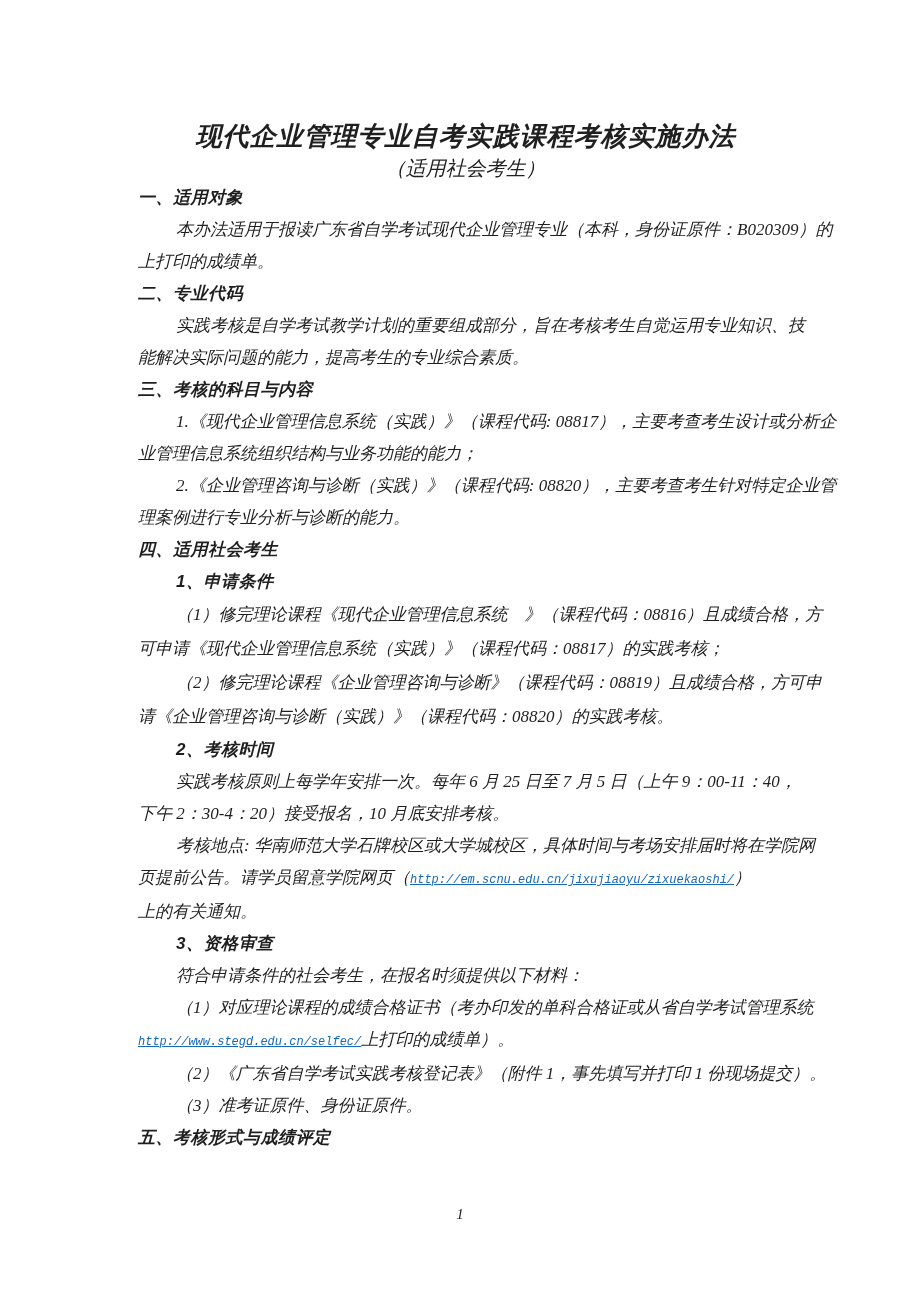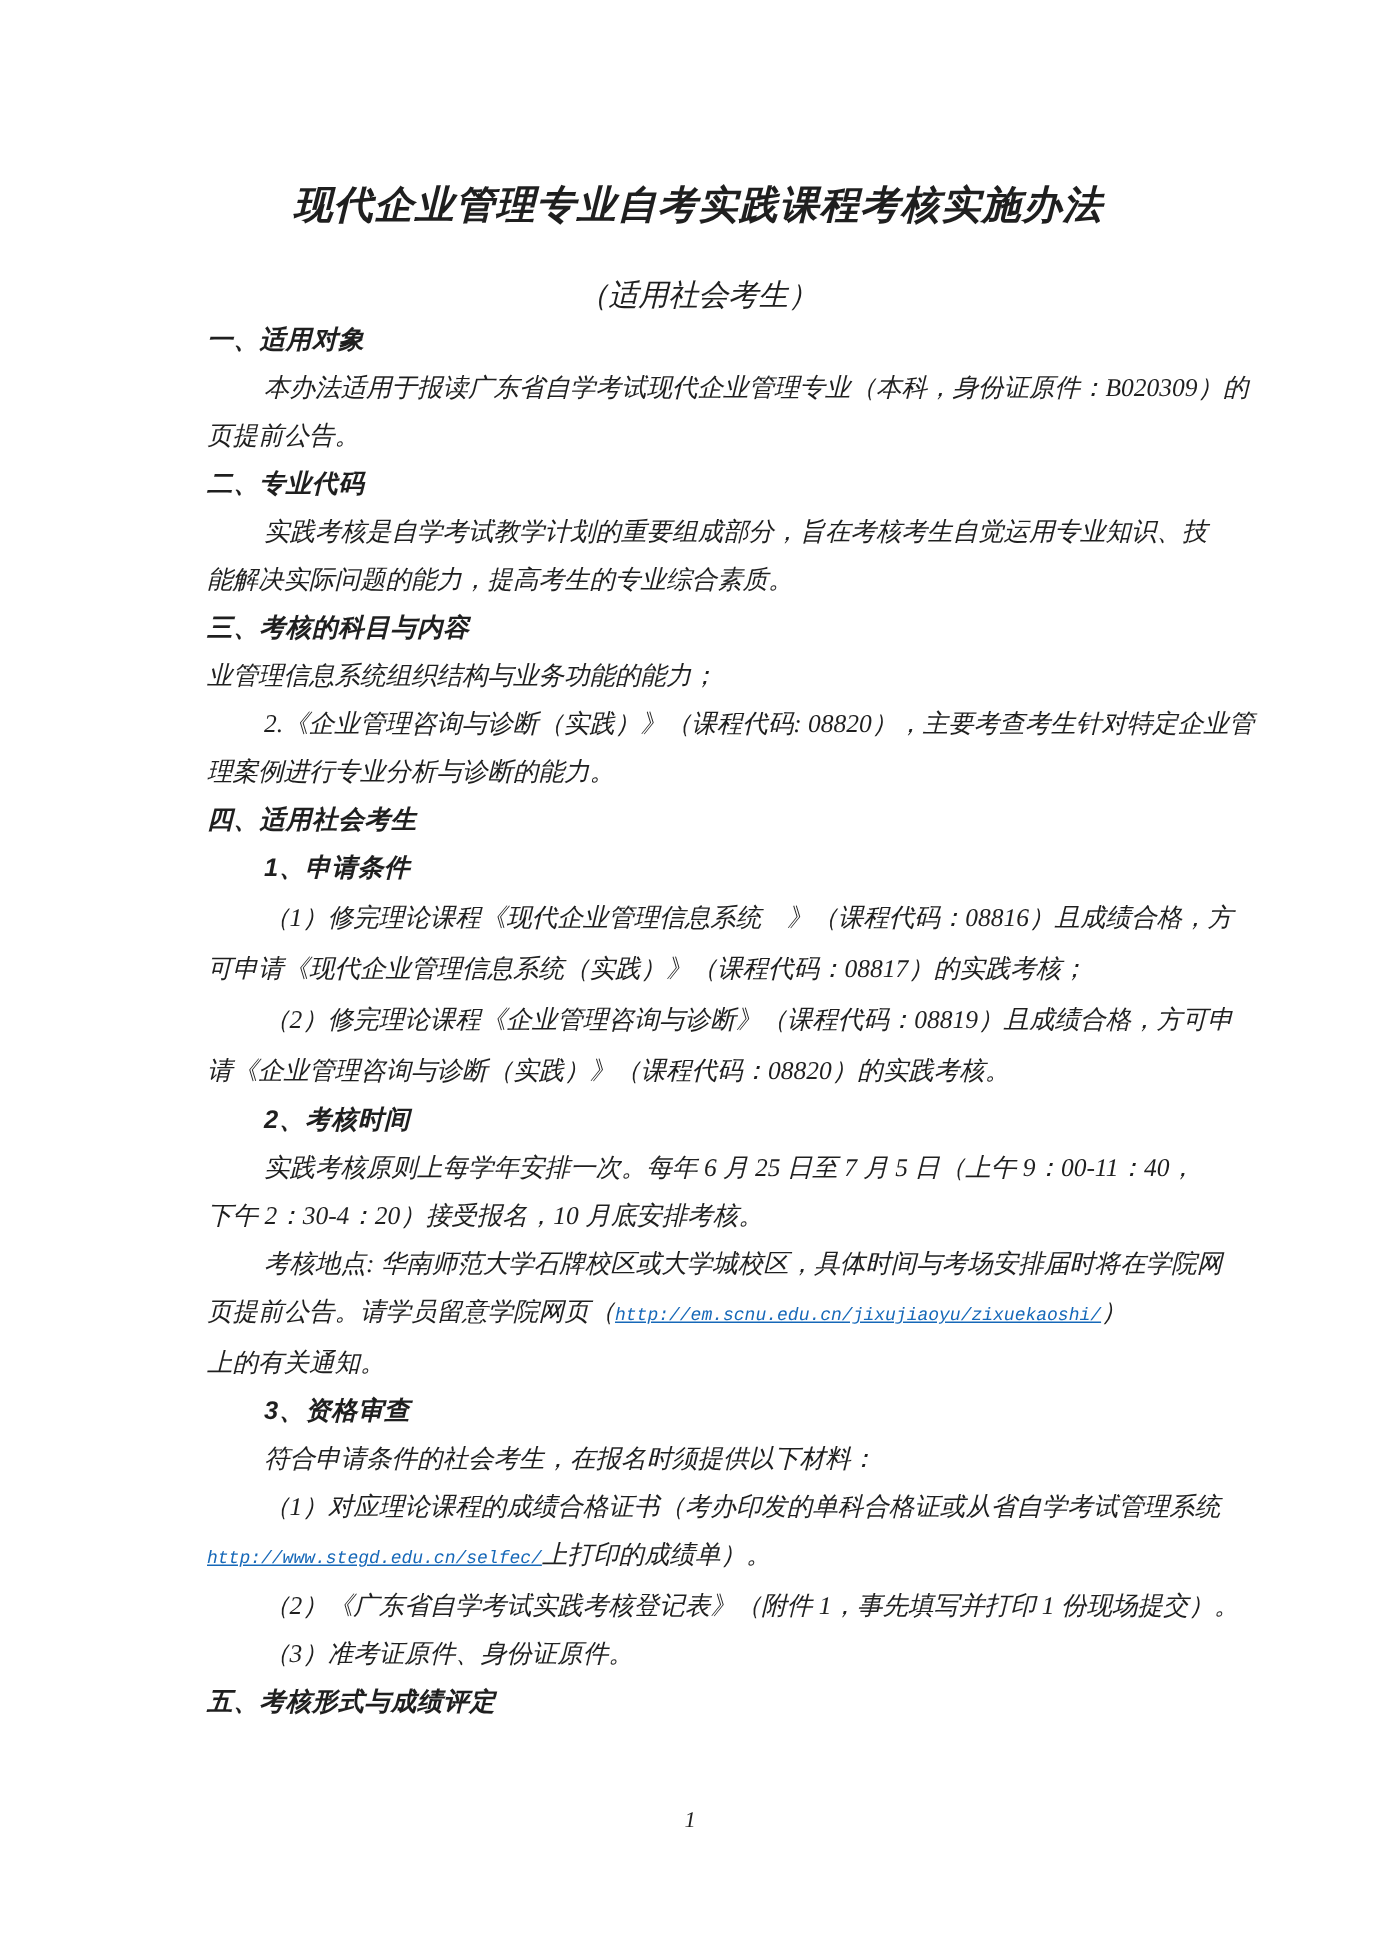--- a/index.html
+++ b/index.html
@@ -25,21 +25,20 @@
   .title {
     margin-top: 120px;
     font-size: 26px;
     line-height: 34px;
     font-weight: 700;
     text-align: center;
     letter-spacing: 1px;
     white-space: nowrap;
   }
   .subtitle {
-    margin-top: 29px;
     font-size: 20px;
     line-height: 28px;
     text-align: center;
     white-space: nowrap;
   }
   .body-block {
   }
   .line {
     font-size: 17px;
     line-height: 32px;
@@ -76,25 +75,26 @@
 </head>
 <body>
 
 <div class="page">
   <div class="doc">
     <div class="title">现代企业管理专业自考实践课程考核实施办法</div>
     <div class="subtitle">（适用社会考生）</div>
     <div class="body-block">
         <div class="line bold"><span>一、适用对象</span></div>
         <div class="line indent"><span>本办法适用于报读广东省自学考试现代企业管理专业（本科，身份证原件：B020309）的</span></div>
-        <div class="line"><span>页提前公告。</span></div>
+        <div class="line"><span>上打印的成绩单。</span></div>
         <div class="line bold"><span>二、专业代码</span></div>
         <div class="line indent"><span>实践考核是自学考试教学计划的重要组成部分，旨在考核考生自觉运用专业知识、技</span></div>
         <div class="line"><span>能解决实际问题的能力，提高考生的专业综合素质。</span></div>
         <div class="line bold"><span>三、考核的科目与内容</span></div>
+        <div class="line indent"><span>1.《现代企业管理信息系统（实践）》（课程代码: 08817），主要考查考生设计或分析企</span></div>
         <div class="line"><span>业管理信息系统组织结构与业务功能的能力；</span></div>
         <div class="line indent"><span>2.《企业管理咨询与诊断（实践）》（课程代码: 08820），主要考查考生针对特定企业管</span></div>
         <div class="line"><span>理案例进行专业分析与诊断的能力。</span></div>
         <div class="line bold"><span>四、适用社会考生</span></div>
         <div class="line bold indent"><span>1、申请条件</span></div>
         <div class="line indent loose"><span>（1）修完理论课程《现代企业管理信息系统　》（课程代码：08816）且成绩合格，方</span></div>
         <div class="line loose"><span>可申请《现代企业管理信息系统（实践）》（课程代码：08817）的实践考核；</span></div>
         <div class="line indent loose"><span>（2）修完理论课程《企业管理咨询与诊断》（课程代码：08819）且成绩合格，方可申</span></div>
         <div class="line loose"><span>请《企业管理咨询与诊断（实践）》（课程代码：08820）的实践考核。</span></div>
         <div class="line bold indent"><span>2、考核时间</span></div>

